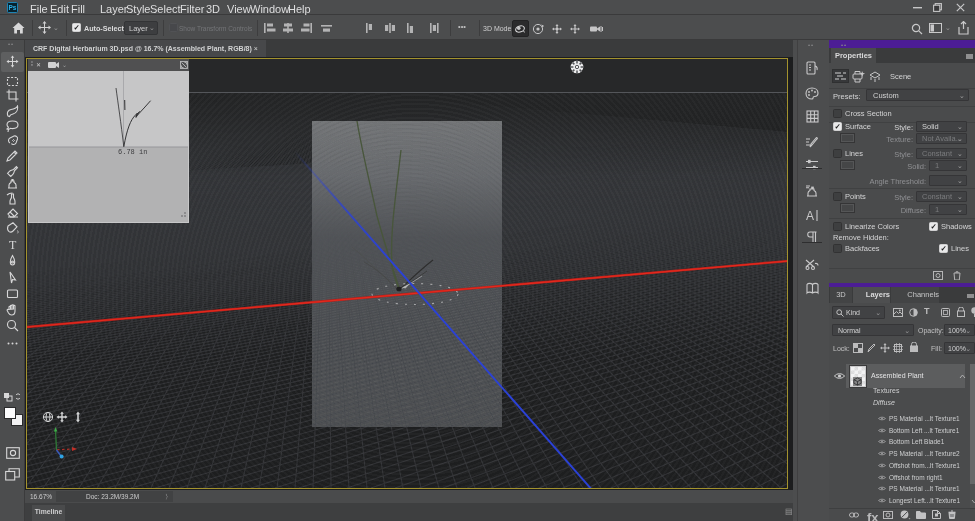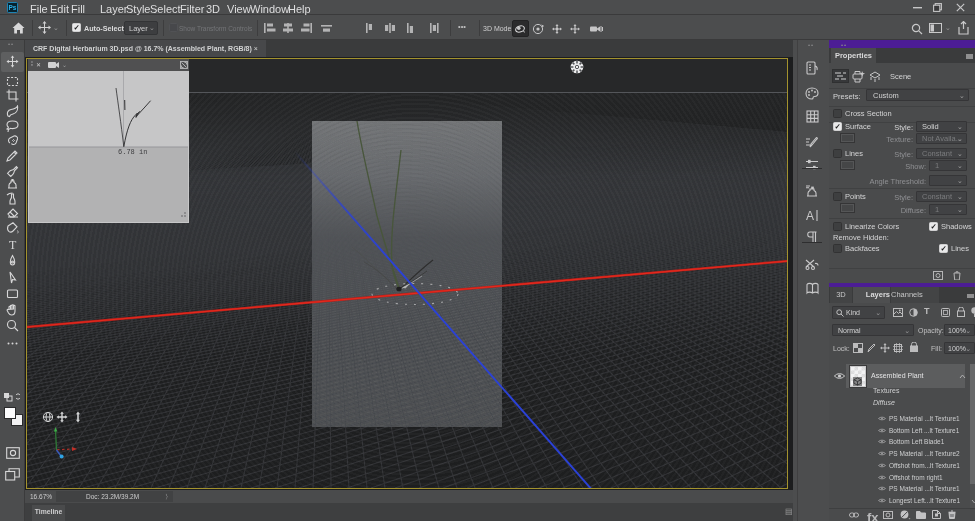--- a/index.html
+++ b/index.html
@@ -566,21 +566,21 @@
       <div class="combo" style="left:87px;top:73px;width:51px;height:11px;line-height:10px;padding-left:5px">Solid<span class="car">⌄</span></div>
       <div class="swatch" style="left:11px;top:85px"></div>
       <span class="pdim" style="left:0;top:87px;width:84px;text-align:right">Texture:</span>
       <div class="combo dis" style="left:87px;top:85px;width:51px;height:11px;line-height:10px;padding-left:5px">Not Availa...<span class="car">⌄</span></div>
 
       <div class="cbx" style="left:4px;top:101px"></div>
       <span class="ptxt" style="left:16px;top:101px">Lines</span>
       <span class="pdim" style="left:0;top:102px;width:84px;text-align:right">Style:</span>
       <div class="combo dis" style="left:87px;top:100px;width:51px;height:11px;line-height:10px;padding-left:5px">Constant<span class="car">⌄</span></div>
       <div class="swatch" style="left:11px;top:112px"></div>
-      <span class="pdim" style="left:0;top:114px;width:97px;text-align:right">Show:</span>
+      <span class="pdim" style="left:0;top:114px;width:97px;text-align:right">Solid:</span>
       <div class="combo dis" style="left:100px;top:112px;width:38px;height:11px;line-height:10px;padding-left:5px">1<span class="car">⌄</span></div>
       <span class="pdim" style="left:0;top:129px;width:97px;text-align:right">Angle Threshold:</span>
       <div class="combo dis" style="left:100px;top:127px;width:38px;height:11px;line-height:10px;padding-left:5px">
             <span class="car">⌄</span>
           </div>
       <div class="abs" style="left:0;top:140px;width:150px;height:1px;background:#404142"></div>
 
       <div class="cbx" style="left:4px;top:144px"></div>
       <span class="ptxt" style="left:16px;top:144px">Points</span>
       <span class="pdim" style="left:0;top:145px;width:84px;text-align:right">Style:</span>
@@ -605,21 +605,21 @@
         <circle cx="5" cy="4.5" r="2" fill="none" stroke="#b5b5b6"></circle>
       </svg>
       <svg class="abs" style="left:124px;top:223px" width="8" height="9" viewBox="0 0 8 9">
         <path d="M1 2 L7 2 L6.3 9 L1.7 9 Z M3 2 L3 0.8 L5 0.8 L5 2" fill="none" stroke="#b5b5b6"></path>
       </svg>
     </div>
     <div id="layerspanel">
       <div class="abs" style="left:0;top:0;width:150px;height:16px;background:#3a3b3c"></div>
       <div class="abs" style="left:1px;top:0;width:22px;height:16px;background:#434445;color:#c6c6c7;font-size:7.5px;line-height:16px;text-align:center">3D</div>
       <div class="abs" style="left:24px;top:0;width:37px;height:16px;background:#4e4f50;color:#dcdcdd;font-size:7.5px;font-weight:bold;line-height:16px;text-align:right">Layers</div>
-      <div class="abs" style="left:62px;top:0;width:48px;height:16px;background:#434445;color:#c6c6c7;font-size:7.5px;line-height:16px;text-align:left">Channels</div>
+      <div class="abs" style="left:62px;top:0;width:48px;height:16px;background:#434445;color:#c6c6c7;font-size:7.5px;line-height:16px;text-align:right">Channels</div>
       <div class="abs" style="left:138px;top:7px;width:7px;height:4px;background:#8f8f90"></div>
 
       <div class="combo" style="left:3px;top:19px;width:53px;height:13px;line-height:12px;padding-left:13px;font-size:7px">Kind<span class="car">⌄</span></div>
       <svg class="abs" style="left:7px;top:22px" width="8" height="8" viewBox="0 0 8 8">
         <circle cx="3.2" cy="3.2" r="2.4" fill="none" stroke="#c0c0c1" stroke-width="1"></circle>
         <line x1="5" y1="5" x2="7.5" y2="7.5" stroke="#c0c0c1" stroke-width="1"></line>
       </svg>
       <svg class="abs" style="left:64px;top:21px" width="10" height="9" viewBox="0 0 10 9">
         <rect x="0.5" y="0.5" width="9" height="8" fill="none" stroke="#bcbcbd"></rect>
         <path d="M1 6 L3.5 3.5 L5.5 5.5 L7 4 L9 6" fill="none" stroke="#bcbcbd"></path>

